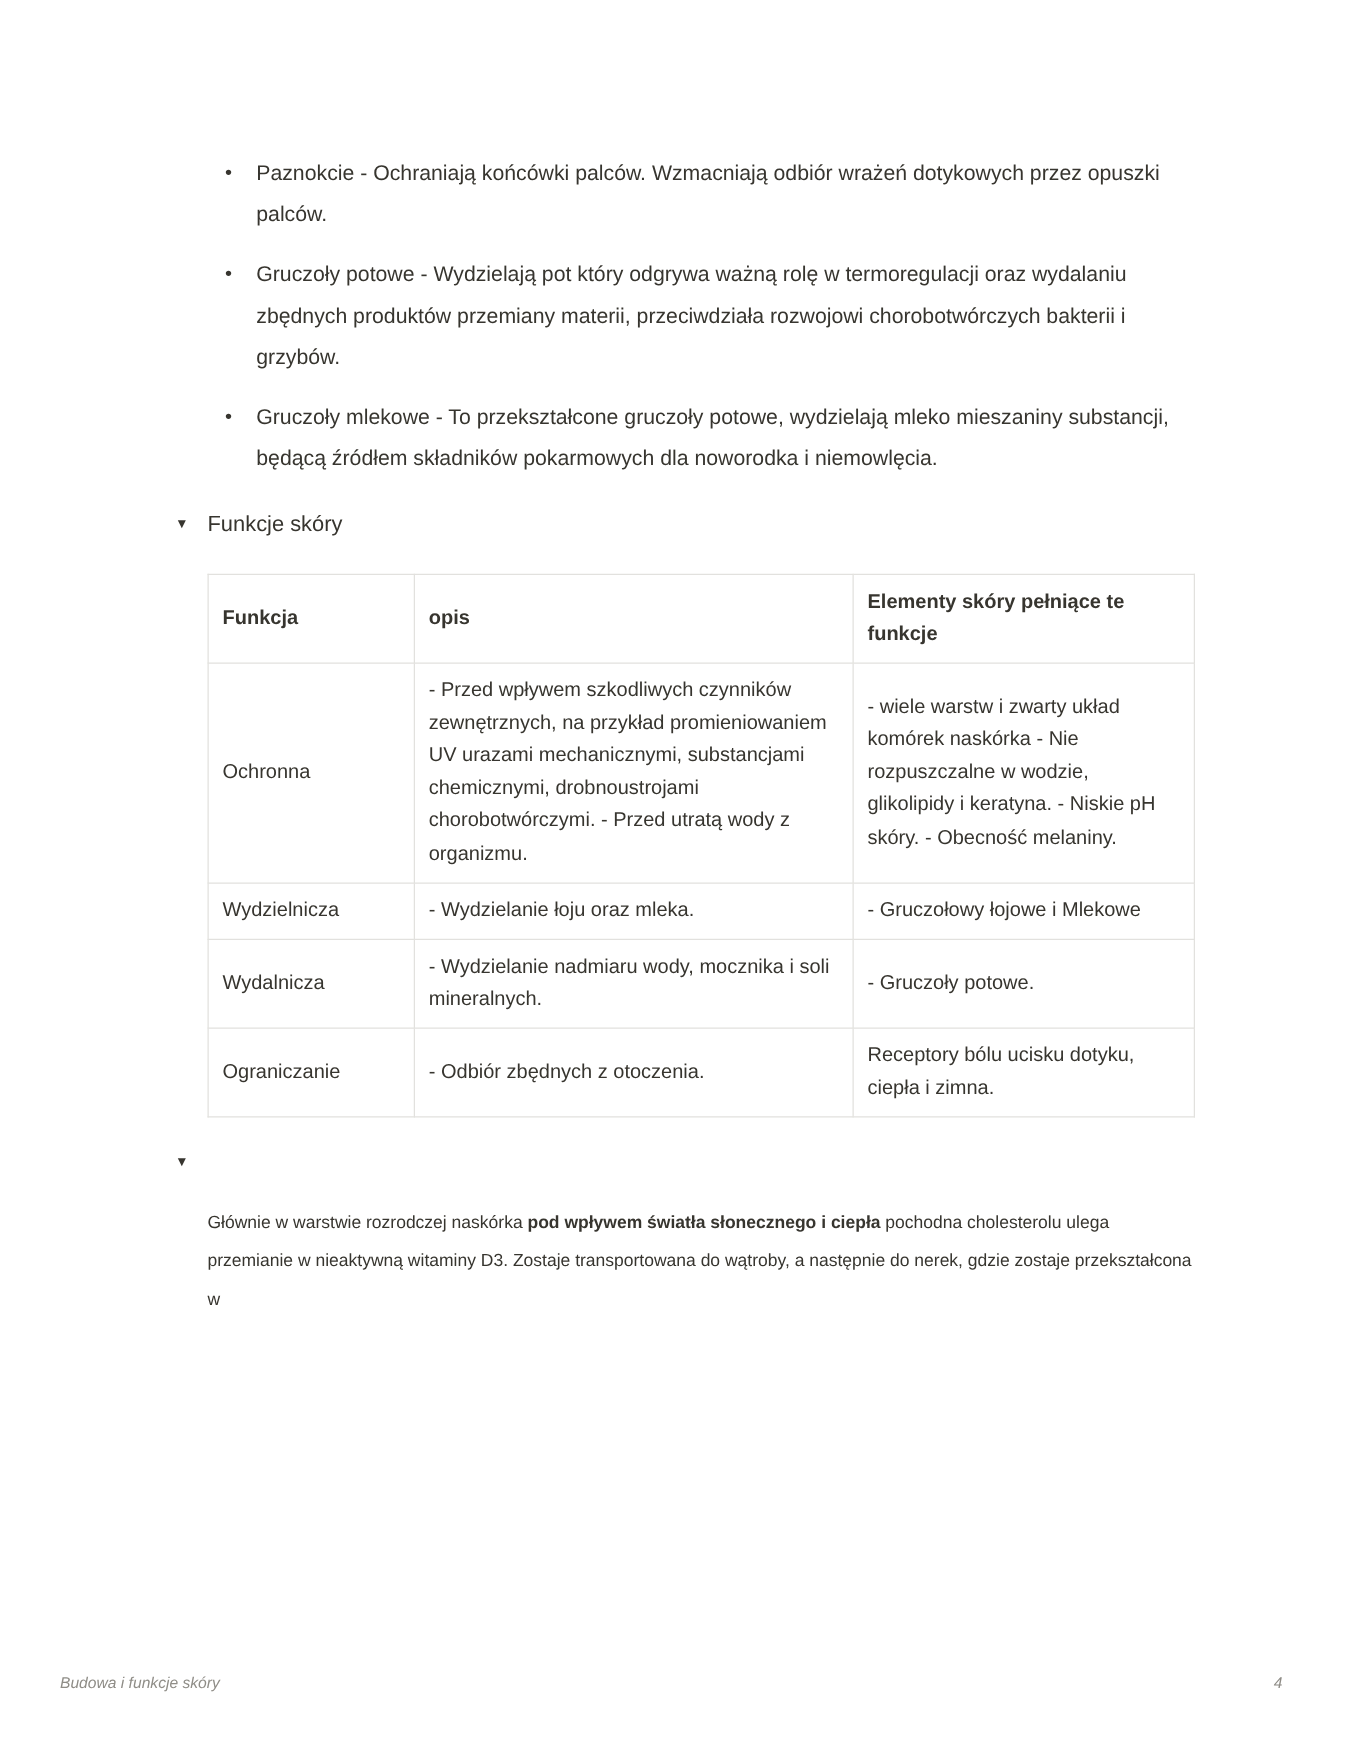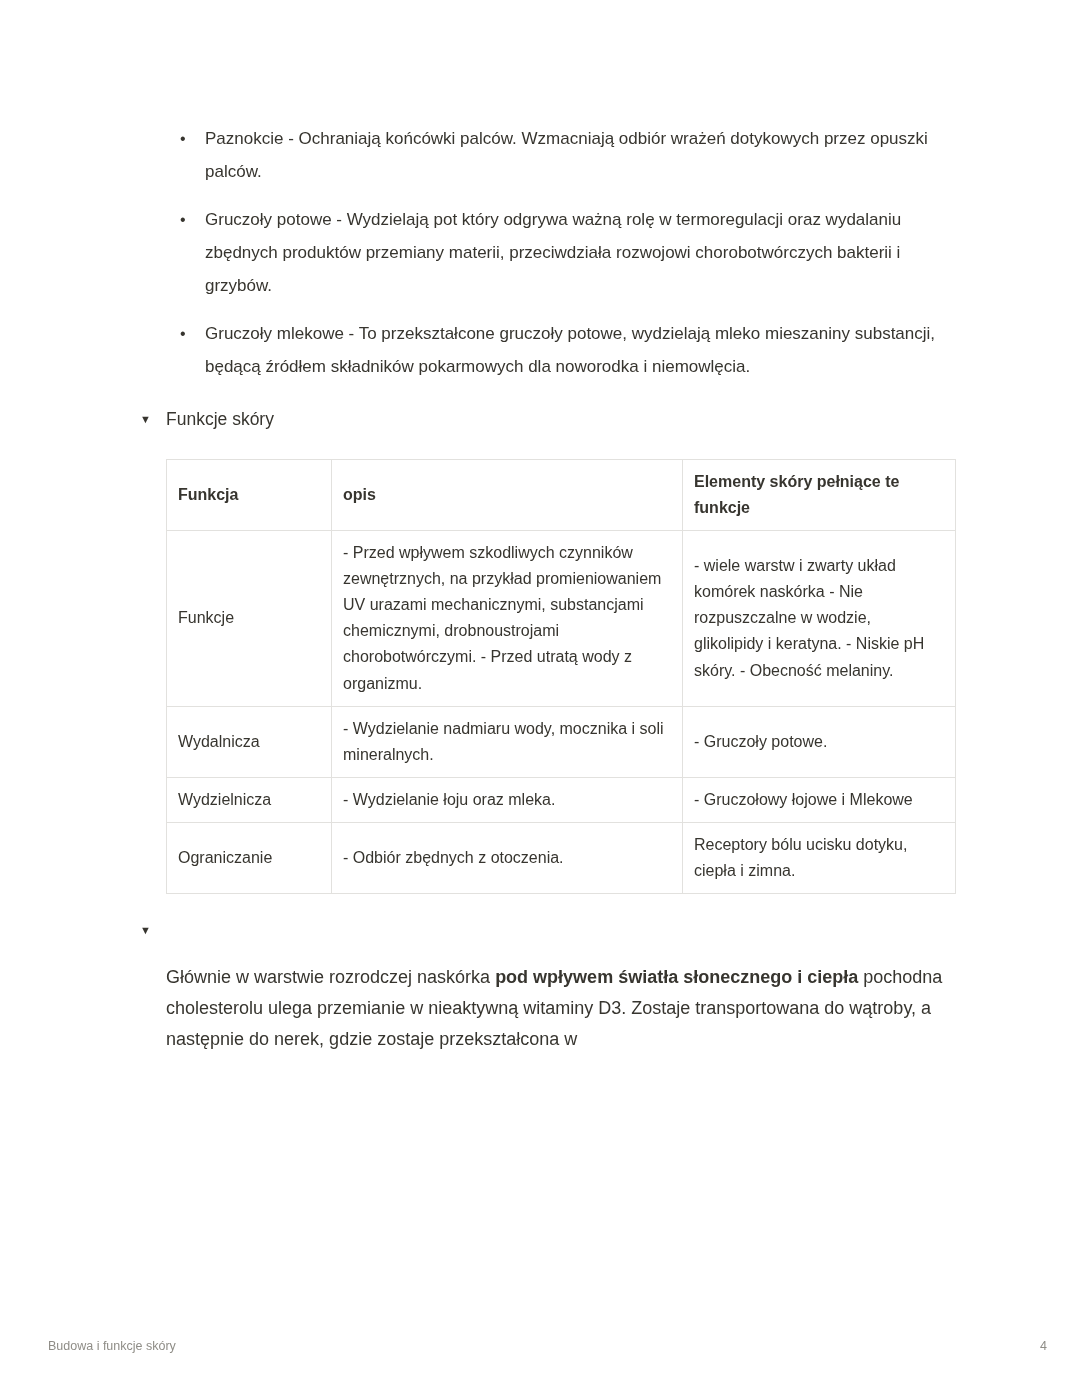--- a/index.html
+++ b/index.html
@@ -63,36 +63,37 @@
     overflow-wrap: break-word;
   }
   .skin-table th { font-weight: bold; }
   .col-funkcja { width: 165px; }
   .col-opis { width: 351px; }
   .col-elementy { width: 273px; }
 
   
   .paragraph {
     margin: 18px 0 17px 26px;
-    font-size: 18px;
+    font-size: 14px;
     line-height: 31px;
   }
   .paragraph b { font-weight: bold; }
 
   
   .footer {
     position: absolute;
     left: 48px;
-    right: 33px;
+    right: 54px;
     bottom: 44px;
     display: flex;
     justify-content: space-between;
     align-items: baseline;
     font-size: 12.5px;
     color: #8f8d87;
+    font-style: italic;
   }
 </style>
 </head>
 <body>
 
 <div class="content">
 
   <ul class="bullet-list">
     <li class="bullet-item">
       <span class="bullet-marker">•</span>
@@ -121,33 +122,33 @@
     </colgroup>
     <thead>
       <tr>
         <th>Funkcja</th>
         <th>opis</th>
         <th>Elementy skóry pełniące te funkcje</th>
       </tr>
     </thead>
     <tbody>
       <tr>
-        <td>Funkcje</td>
+        <td>Ochronna</td>
         <td>- Przed wpływem szkodliwych czynników zewnętrznych, na przykład promieniowaniem UV urazami mechanicznymi, substancjami chemicznymi, drobnoustrojami chorobotwórczymi. - Przed utratą wody z organizmu.</td>
         <td>- wiele warstw i zwarty układ komórek naskórka - Nie rozpuszczalne w wodzie, glikolipidy i keratyna. - Niskie pH skóry. - Obecność melaniny.</td>
+      </tr>
+      <tr>
+        <td>Wydzielnicza</td>
+        <td>- Wydzielanie łoju oraz mleka.</td>
+        <td>- Gruczołowy łojowe i Mlekowe</td>
       </tr>
       <tr>
         <td>Wydalnicza</td>
         <td>- Wydzielanie nadmiaru wody, mocznika i soli mineralnych.</td>
         <td>- Gruczoły potowe.</td>
-      </tr>
-      <tr>
-        <td>Wydzielnicza</td>
-        <td>- Wydzielanie łoju oraz mleka.</td>
-        <td>- Gruczołowy łojowe i Mlekowe</td>
       </tr>
       <tr>
         <td>Ograniczanie</td>
         <td>- Odbiór zbędnych z otoczenia.</td>
         <td>Receptory bólu ucisku dotyku, ciepła i zimna.</td>
       </tr>
     </tbody>
   </table>
 
   <div class="toggle">

